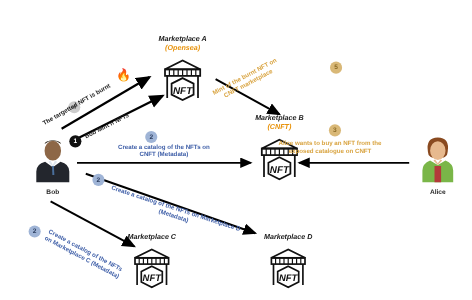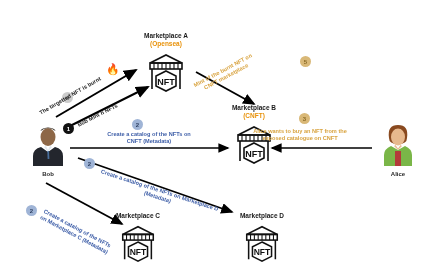--- a/index.html
+++ b/index.html
@@ -1,18 +1,18 @@
 <!DOCTYPE html>
 <html><head>
 <meta charset="utf-8">
 <style>
   html,body{margin:0;padding:0;background:#ffffff;}
   body{font-family:"Liberation Sans",sans-serif;}
   #canvas{position:relative;width:429px;height:273px;background:#ffffff;overflow:hidden;}
-  .node{position:absolute;text-align:center;}
+  .node{position:absolute;text-align:center;font-style:italic;}
   .node-title{font-size:6.5px;font-weight:bold;color:#1a1a1a;line-height:8px;white-space:nowrap;}
   .node-sub{font-size:6.5px;font-weight:bold;color:#e8920a;line-height:8px;white-space:nowrap;}
   .shop{display:block;margin:1px auto 0 auto;}
   .actor{position:absolute;text-align:center;}
   .actor-label{font-size:6px;font-weight:bold;color:#2b2b2b;margin-top:1px;}
   .badge{position:absolute;width:11px;height:11px;border-radius:50%;
          font-size:6px;font-weight:bold;display:flex;align-items:center;
          justify-content:center;line-height:1;}
   .badge-dark{background:#111111;color:#ffffff;}
   .badge-blue{background:#9fb4d6;color:#2c3e60;}

